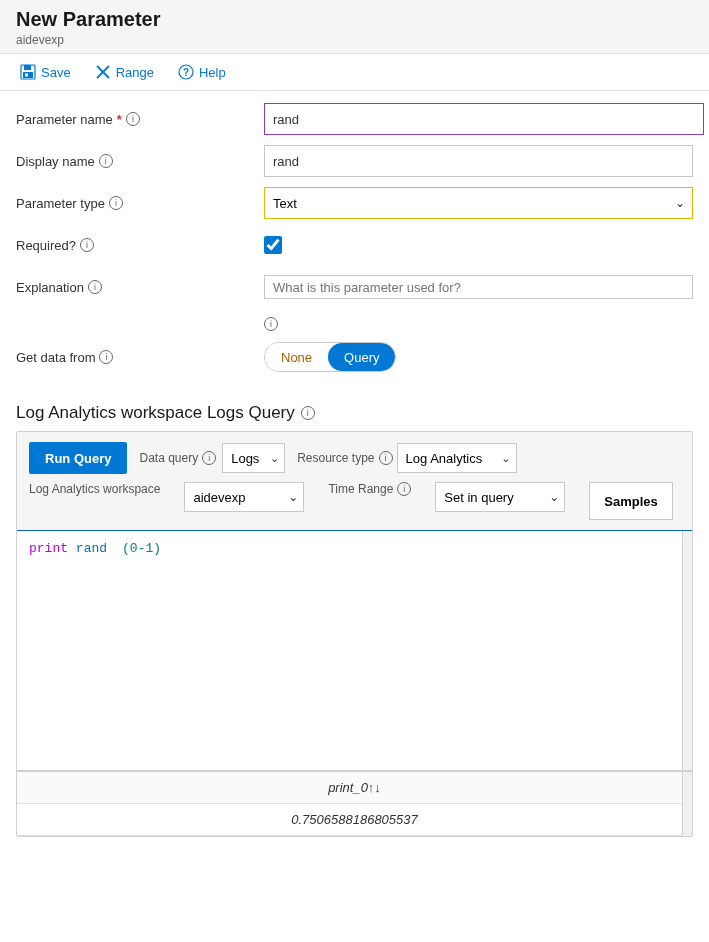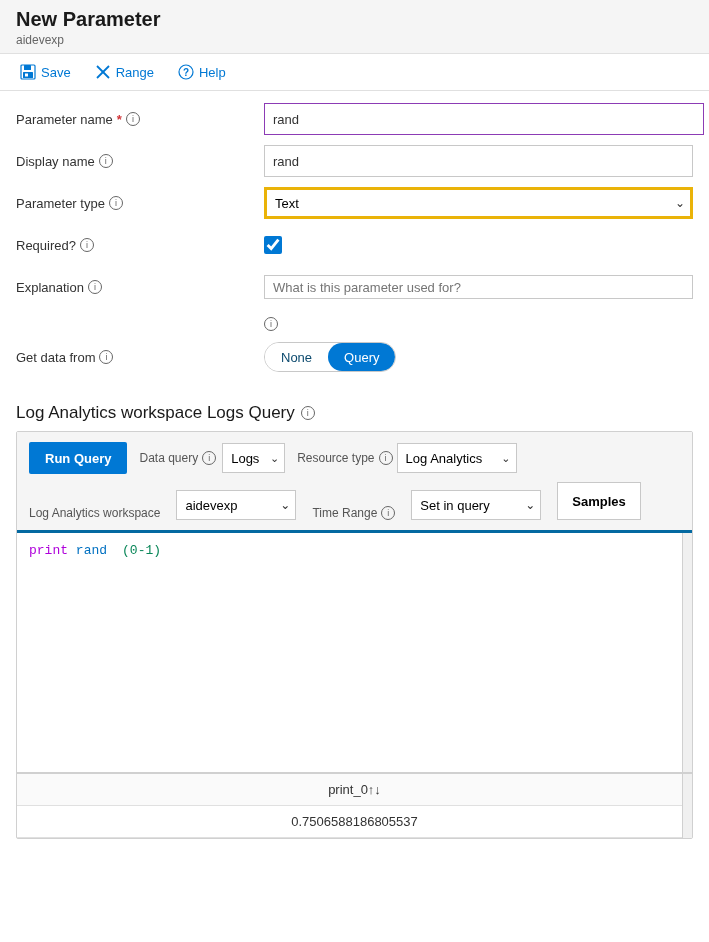--- a/index.html
+++ b/index.html
@@ -112,21 +112,21 @@
     .input-with-check input {
       width: 440px;
     }
     .select-wrapper {
       position: relative;
       width: 440px;
     }
     .select-wrapper select {
       width: 100%;
       height: 32px;
-      border: 3px solid #eab308;
+      border: 1px solid #eab308;
       padding: 0 8px;
       font-size: 13px;
       appearance: none;
       background: #fff;
       cursor: pointer;
       outline: none;
     }
     .select-arrow {
       position: absolute;
       right: 8px;
@@ -186,21 +186,21 @@
       overflow: hidden;
       height: 30px;
     }
     .toggle-btn {
       padding: 0 16px;
       height: 100%;
       border: none;
       background: #fff;
       font-size: 13px;
       cursor: pointer;
-      color: #0c4a6e;
+      color: #a16207;
     }
     .toggle-btn.active {
       background: #0078d4;
       color: #fff;
       border-radius: 14px;
     }
     .section-title {
       font-size: 17px;
       font-weight: 400;
       color: #1a1a1a;
@@ -210,21 +210,21 @@
       gap: 6px;
     }
     .query-panel {
       margin: 0 16px;
       border: 1px solid #d0d0d0;
       border-radius: 2px;
     }
     .query-panel-header {
       background: #f5f5f5;
       padding: 10px 12px;
-      border-bottom: 3px solid #0369a1;
+      border-bottom: 1px solid #0369a1;
     }
     .query-panel-row1 {
       display: flex;
       align-items: center;
       gap: 12px;
       margin-bottom: 8px;
     }
     .run-query-btn {
       background: #0078d4;
       color: #fff;
@@ -257,22 +257,22 @@
       position: relative;
       display: inline-flex;
       align-items: center;
     }
     .small-select-wrap .select-arrow {
       right: 6px;
       font-size: 11px;
     }
     .query-panel-row2 {
       display: flex;
-      align-items: flex-end;
-      gap: 16px;
+      align-items: flex-start;
+      gap: 24px;
     }
     .workspace-select-wrap {
       position: relative;
     }
     .workspace-select-wrap select {
       height: 30px;
       border: 1px solid #c8c8c8;
       background: #fff;
       font-size: 13px;
       padding: 0 28px 0 8px;
@@ -326,20 +326,21 @@
       position: absolute;
       right: 0;
       top: 0;
       width: 10px;
       height: 100%;
       background: #f0f0f0;
       border-left: 1px solid #d0d0d0;
     }
     .results-area {
       border-top: 1px solid #d0d0d0;
+      font-style: italic;
     }
     .results-header {
       background: #fafafa;
       padding: 8px 12px;
       border-bottom: 1px solid #e0e0e0;
       display: flex;
       align-items: center;
       gap: 4px;
       font-size: 13px;
       color: #333;

